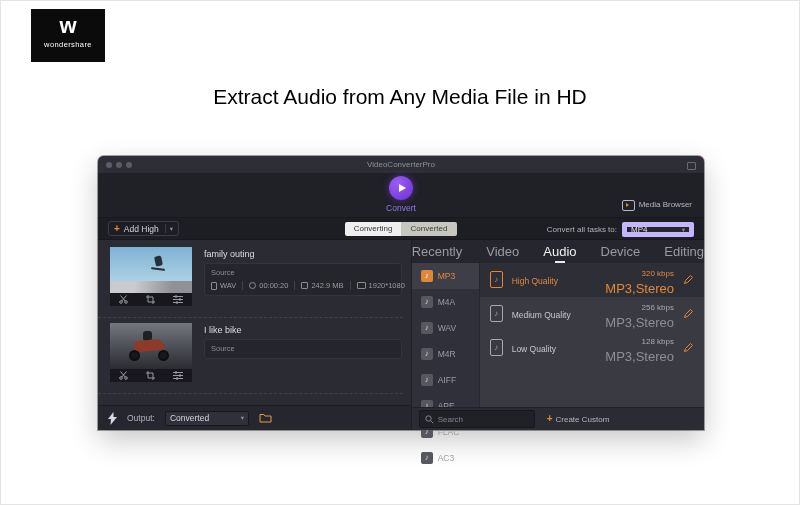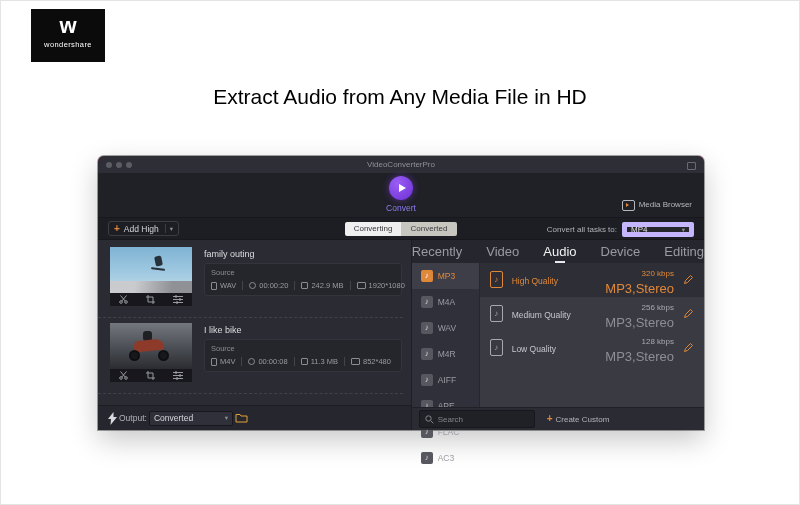--- a/index.html
+++ b/index.html
@@ -107,21 +107,21 @@
   .q-bitrate{font-size:8px;color:#a8a8b0;}
   .q-detail{font-size:13px;color:#8e8e96;margin-top:3px;}
   .q-row.active .q-bitrate,.q-row.active .q-detail{color:var(--accent);}
   .q-edit{position:absolute;right:9px;top:11px;width:12px;height:12px;color:var(--accent);}
   .rp-footer{height:22px;background:#2b2b33;border-top:1px solid #202027;display:flex;align-items:center;padding:0 7px;gap:12px;}
   .search-box{width:116px;height:13px;background:#202027;border:1px solid #17171d;border-radius:2px;
     display:flex;align-items:center;gap:4px;padding:8px 5px;color:#84848e;font-size:8px;box-sizing:border-box;}
   .create-custom{display:flex;align-items:center;gap:3px;color:#b4b4bc;font-size:8px;}
 
   
-  .footerbar{height:24px;background:#26262e;border-top:1px solid #1c1c22;display:flex;align-items:center;padding:0 10px;gap:2px;}
+  .footerbar{height:24px;background:#26262e;border-top:1px solid #1c1c22;display:flex;align-items:center;padding:0 10px;gap:10px;}
   .out-label{font-size:8.5px;color:#b2b2ba;}
   .out-dd{width:84px;height:15px;background:#30303a;border:1px solid #17171d;border-radius:2px;
     display:flex;align-items:center;justify-content:space-between;box-sizing:border-box;padding:0 4px;color:#d8d8de;font-size:8.5px;}
   svg{display:block;}
 </style>
 </head>
 <body>
 
 <div class="canvas">
 
@@ -254,33 +254,20 @@
                     <path d="M0 1.5h10M0 4.5h10M0 7.5h10" stroke="#9a9aa2"></path>
                     <circle cx="3" cy="1.5" r="1.2" fill="#9a9aa2"></circle>
                     <circle cx="7" cy="4.5" r="1.2" fill="#9a9aa2"></circle>
                     <circle cx="4" cy="7.5" r="1.2" fill="#9a9aa2"></circle>
                   </svg>
                 </span>
             </div>
             <div class="vtitle">I like bike</div>
             <div class="source-box">
               <div class="src-label">Source</div>
-              <div class="src-row">
-                <span class="mini file"></span>
-                <span>M4V</span>
-                <span class="vsep"></span>
-                <span class="mini clock"></span>
-                <span>00:00:08</span>
-                <span class="vsep"></span>
-                <span class="mini disk"></span>
-                <span>11.3 MB</span>
-                <span class="vsep"></span>
-                <span class="mini screen"></span>
-                <span>852*480</span>
-              </div>
             </div>
           </div>
 
         </div>
 
         <div class="footerbar">
           <span>
               <svg width="9" height="13" viewBox="0 0 9 13">
                 <path d="M5.5 0L0 7h3L2.5 13 9 5H5.5z" fill="#d8d8de"></path>
               </svg>

